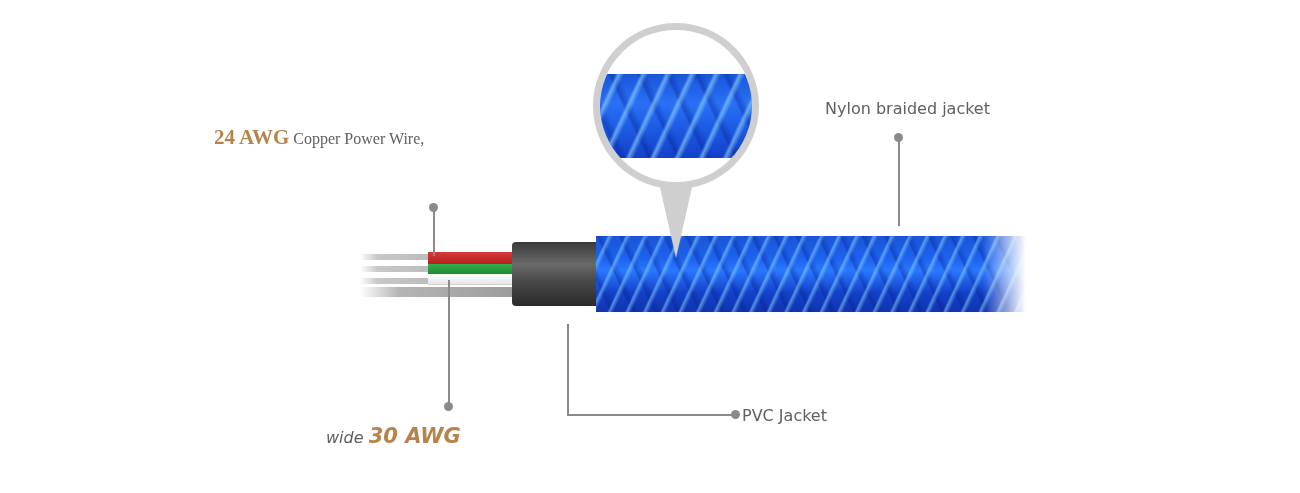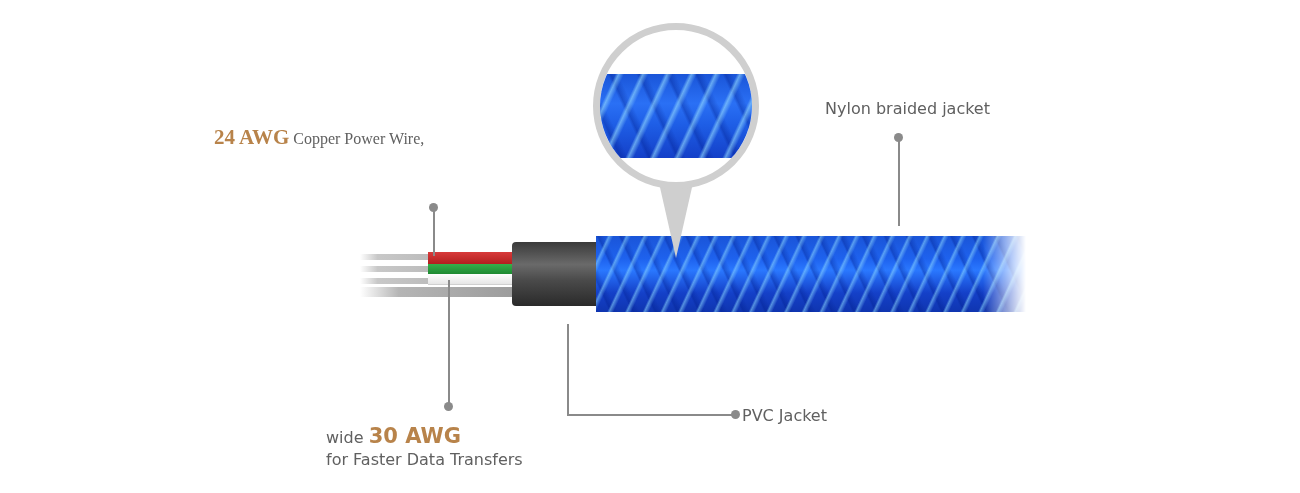--- a/index.html
+++ b/index.html
@@ -79,23 +79,22 @@
 <div class="line" style="left:567px; top:414px; width:167px; height:2px;"></div>
 <div class="dot" style="left:731px; top:410px;"></div>
 
 <div class="abs label" style="left:214px; top:126px;font-family:Liberation Serif, serif;">
   <div>
     <span class="hl">24 AWG</span>
     <span>Copper Power Wire,</span>
   </div>
 </div>
 
-<div class="abs label" style="left:326px; top:425px;">
+<div class="abs label" style="left:326px; top:425px;font-style:italic;">
   <div>
     <span>wide</span>
     <span class="hl">30 AWG</span>
   </div>
-  <div>for Faster Data Transfers</div>
 </div>
 
 <div class="abs label" style="left:825px; top:98px;">Nylon braided jacket</div>
 
 <div class="abs label" style="left:742px; top:405px;">PVC Jacket</div>
 
 </body></html>

